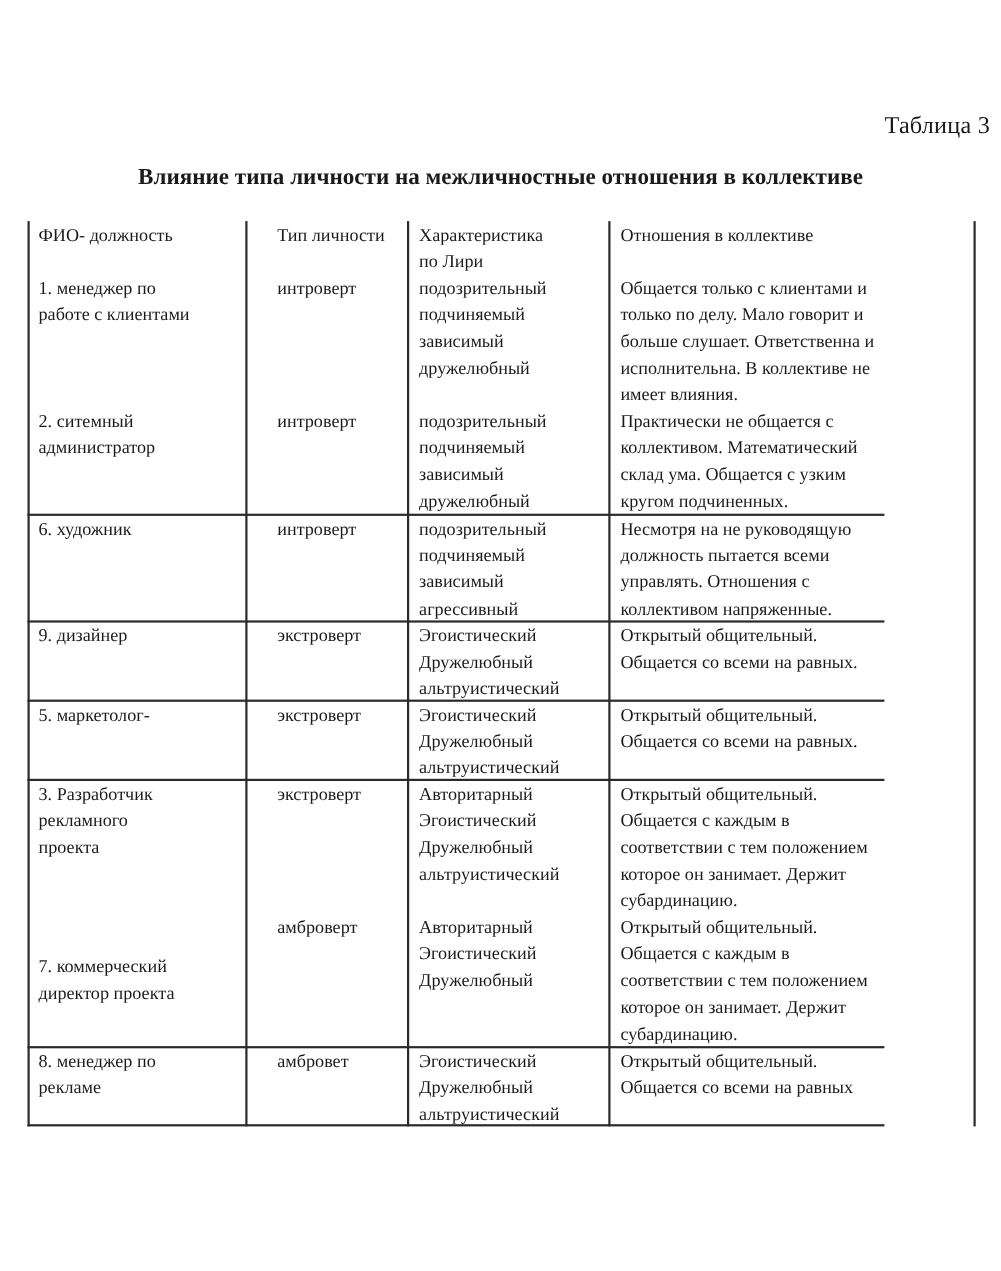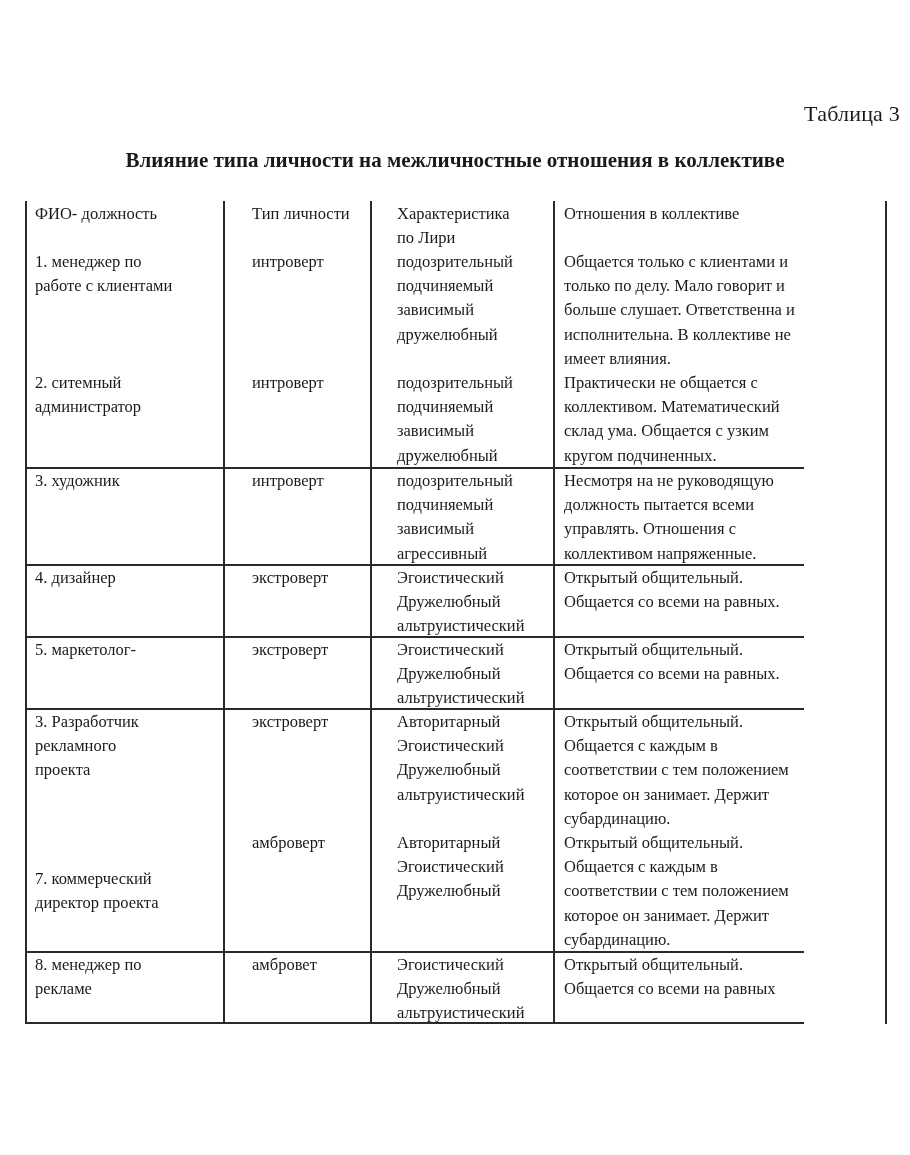--- a/index.html
+++ b/index.html
@@ -22,21 +22,21 @@
     width: 779px; height: 823px;
   }
   .vline { position: absolute; top: 0; bottom: 0; width: 1.5px; background: #2a2a2a; }
   .hline { position: absolute; left: 0; right: 0; height: 1.5px; background: #2a2a2a; }
   .cell {
     position: absolute; font-size: 16.5px; line-height: 24.2px;
     white-space: pre-line;
   }
   .c0 { left: 10px; width: 190px; }
   .c1 { left: 208px; width: 140px; margin-left: 19px; }
-  .c2 { left: 356px; width: 175px; margin-left: 16px; }
+  .c2 { left: 356px; width: 175px; }
   .c3 { left: 539px; width: 320px; }
 </style>
 </head>
 <body>
 
 <div class="table-number">Таблица 3</div>
 <div class="table-title">Влияние типа личности на межличностные отношения в коллективе</div>
 
 <div class="tbl">
 
@@ -84,34 +84,34 @@
 подчиняемый
 зависимый
 дружелюбный</div>
     <div class="cell c3" style="top:170px">Практически не общается с
 коллективом. Математический
 склад ума. Общается с узким
 кругом подчиненных.</div>
   </div>
 
   <div>
-    <div class="cell c0" style="top:268px">3. художник</div>
+    <div class="cell c0" style="top:268px">6. художник</div>
     <div class="cell c1" style="top:268px">интроверт</div>
     <div class="cell c2" style="top:268px">подозрительный
 подчиняемый
 зависимый
 агрессивный</div>
     <div class="cell c3" style="top:268px">Несмотря на не руководящую
 должность пытается всеми
 управлять. Отношения с
 коллективом напряженные.</div>
   </div>
 
   <div>
-    <div class="cell c0" style="top:365px">4. дизайнер</div>
+    <div class="cell c0" style="top:365px">9. дизайнер</div>
     <div class="cell c1" style="top:365px">экстроверт</div>
     <div class="cell c2" style="top:365px">Эгоистический
 Дружелюбный
 альтруистический</div>
     <div class="cell c3" style="top:365px">Открытый общительный.
 Общается со всеми на равных.</div>
   </div>
 
   <div>
     <div class="cell c0" style="top:437px">5. маркетолог-</div>

